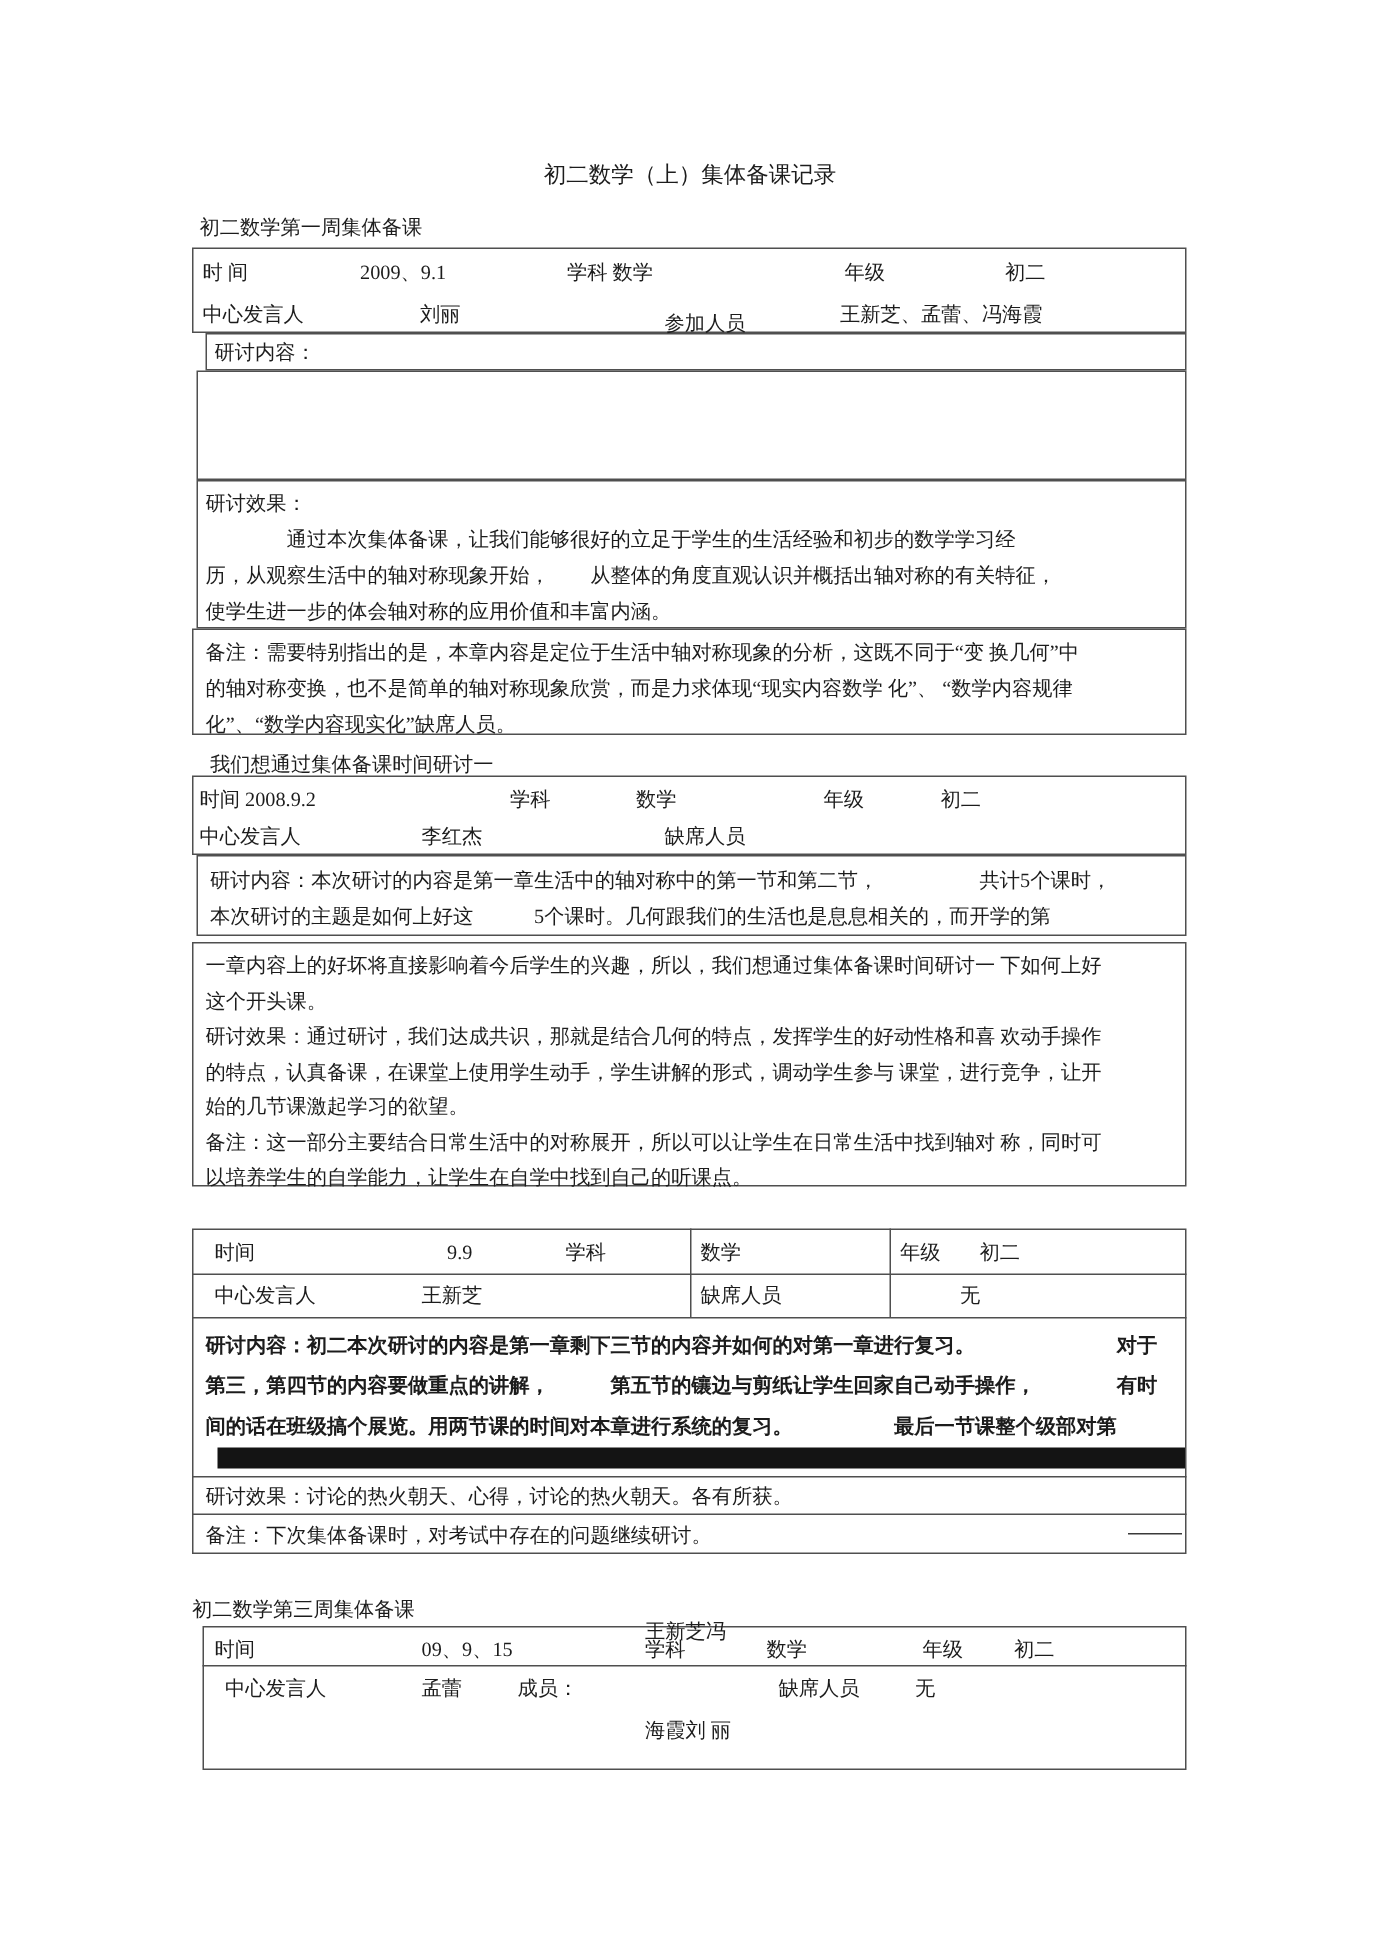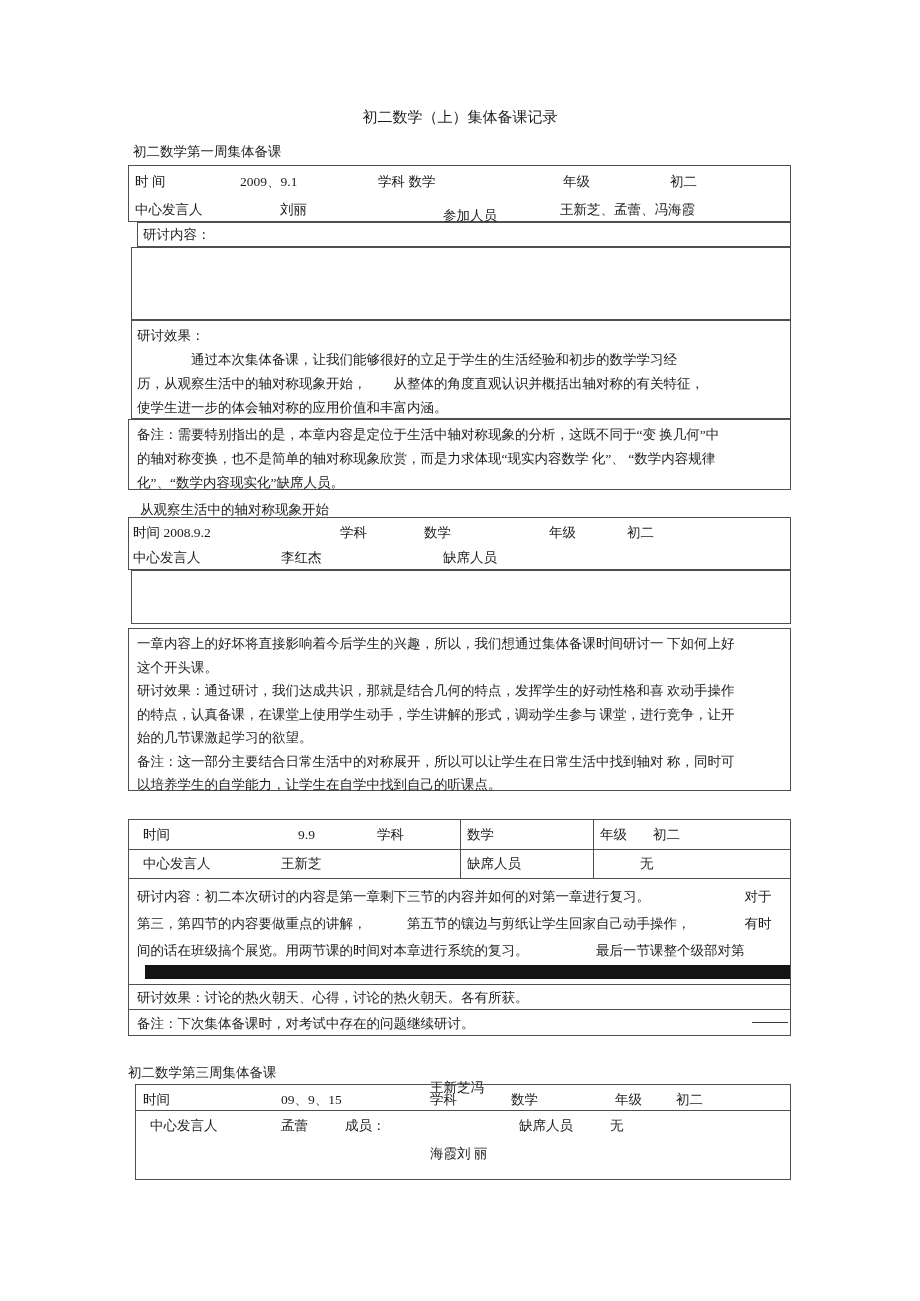--- a/index.html
+++ b/index.html
@@ -18,21 +18,21 @@
     font-size: 13.5px;
     line-height: 24px;
     white-space: pre;
   }
   .title {
     left: 0; top: 105px; width: 920px;
     text-align: center;
     font-size: 15px;
   }
   .lh235 { line-height: 23.5px; }
-  .lh27  { line-height: 27px; }
+  .lh27  { line-height: 27px; font-weight: bold; }
   .box   { position: absolute; border: 1px solid #4f4f4f; }
   .hline { position: absolute; height: 1px; background: #4f4f4f; }
   .vline { position: absolute; width: 1px; background: #4f4f4f; }
   .bar   { position: absolute; background: #141414; }
   .dash  { position: absolute; height: 1px; background: #3a3a3a; }
 </style>
 </head>
 <body>
 
 <div class="page">
@@ -61,36 +61,38 @@
   <div class="t" style="left:143px;top:223px">研讨内容：</div>
 
   <div class="t" style="left:137px;top:324px">研讨效果：
 　　　　通过本次集体备课，让我们能够很好的立足于学生的生活经验和初步的数学学习经
 历，从观察生活中的轴对称现象开始，　　从整体的角度直观认识并概括出轴对称的有关特征，
 使学生进一步的体会轴对称的应用价值和丰富内涵。</div>
   <div class="t" style="left:137px;top:423px">备注：需要特别指出的是，本章内容是定位于生活中轴对称现象的分析，这既不同于“变 换几何”中
 的轴对称变换，也不是简单的轴对称现象欣赏，而是力求体现“现实内容数学 化”、 “数学内容规律
 化”、“数学内容现实化”缺席人员。</div>
 
-  <div class="t" style="left:140px;top:498px">从观察生活中的轴对称现象开始</div>
+  <div class="t" style="left:140px;top:498px">我们想通过集体备课时间研讨一</div>
 
   <div class="box" style="left:128px;top:517px;width:663px;height:53px"></div>
   <div class="box" style="left:131px;top:570px;width:660px;height:54px"></div>
   <div class="box" style="left:128px;top:628px;width:663px;height:163px"></div>
 
   <div class="t" style="left:133px;top:521px">时间 2008.9.2</div>
   <div class="t" style="left:340px;top:521px">学科</div>
   <div class="t" style="left:424px;top:521px">数学</div>
   <div class="t" style="left:549px;top:521px">年级</div>
   <div class="t" style="left:627px;top:521px">初二</div>
 
   <div class="t" style="left:133px;top:546px">中心发言人</div>
   <div class="t" style="left:281px;top:546px">李红杰</div>
   <div class="t" style="left:443px;top:546px">缺席人员</div>
 
+  <div class="t" style="left:140px;top:575px">研讨内容：本次研讨的内容是第一章生活中的轴对称中的第一节和第二节，　　　　　共计5个课时，
+本次研讨的主题是如何上好这　　　5个课时。几何跟我们的生活也是息息相关的，而开学的第</div>
   <div class="t lh235" style="left:137px;top:632px">一章内容上的好坏将直接影响着今后学生的兴趣，所以，我们想通过集体备课时间研讨一 下如何上好
 这个开头课。
 研讨效果：通过研讨，我们达成共识，那就是结合几何的特点，发挥学生的好动性格和喜 欢动手操作
 的特点，认真备课，在课堂上使用学生动手，学生讲解的形式，调动学生参与 课堂，进行竞争，让开
 始的几节课激起学习的欲望。
 备注：这一部分主要结合日常生活中的对称展开，所以可以让学生在日常生活中找到轴对 称，同时可
 以培养学生的自学能力，让学生在自学中找到自己的听课点。</div>
 
 
   <div class="box" style="left:128px;top:819px;width:663px;height:217px"></div>

